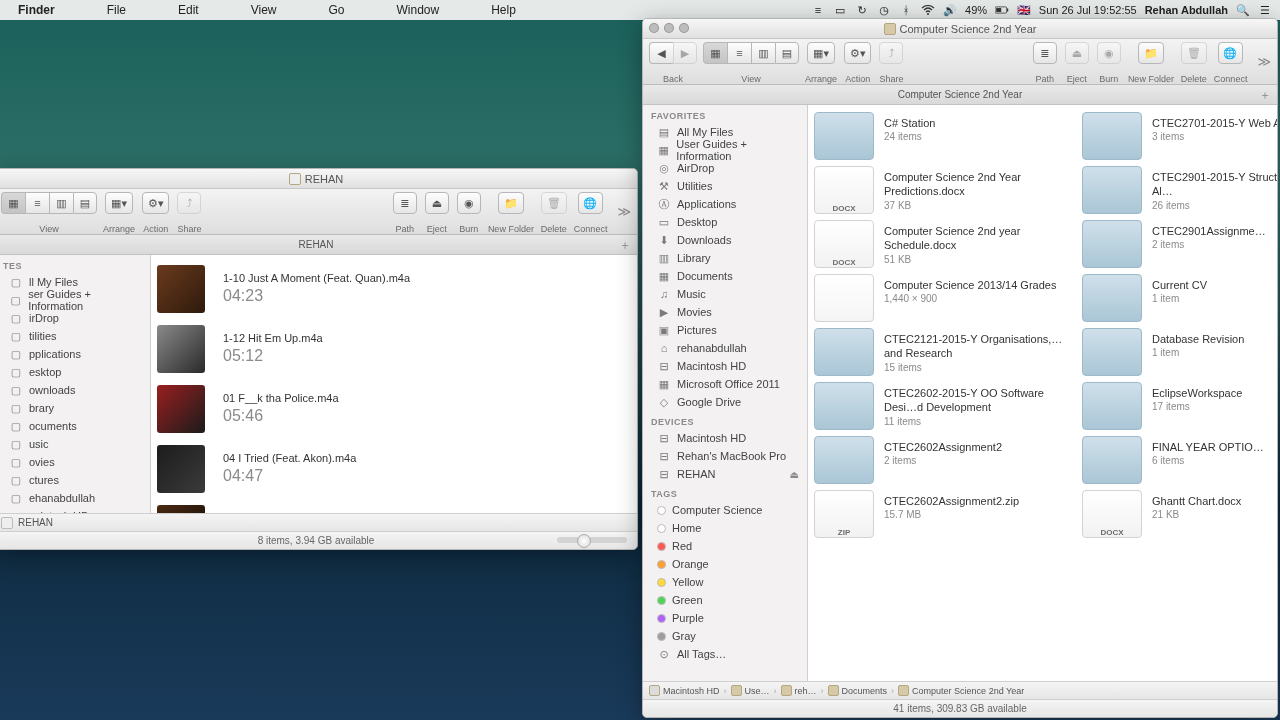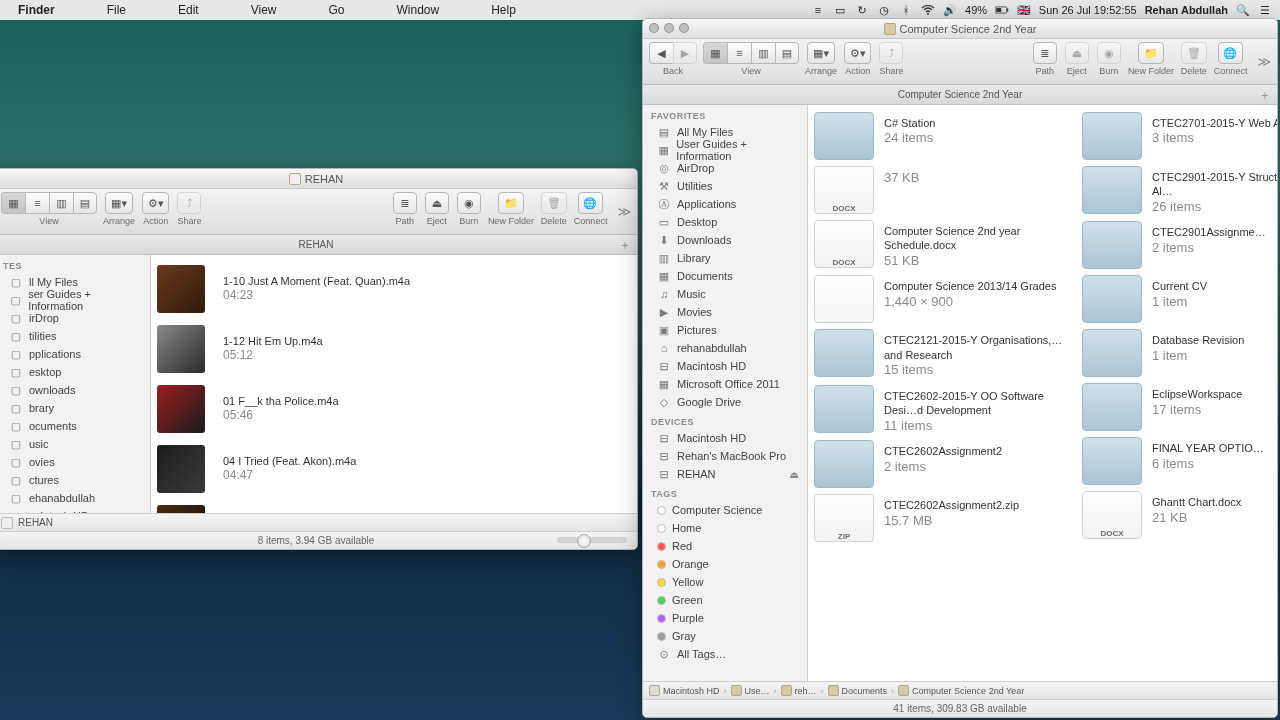--- a/index.html
+++ b/index.html
@@ -26,51 +26,51 @@
 
 .toolbar { height:46px; background:linear-gradient(#f3f3f3,#dedede); border-bottom:1px solid #bcbcbc; display:flex; align-items:flex-start; padding:3px 6px; gap:6px; font-size:9px; color:#6a6a6a; }
 .tgroup { display:flex; flex-direction:column; align-items:center; }
 .tbtns { display:flex; }
 .tbtn { height:22px; min-width:24px; padding:0 5px; background:linear-gradient(#fdfdfd,#e6e6e6); border:1px solid #b7b7b7; border-radius:4px; margin:0 1px; display:flex; align-items:center; justify-content:center; color:#555; font-size:11px; }
 .tbtn.seg { border-radius:0; margin:0; border-right:none; }
 .tbtn.seg:first-child{border-radius:4px 0 0 4px}
 .tbtn.seg:last-child{border-radius:0 4px 4px 0;border-right:1px solid #b7b7b7}
 .tbtn.active{background:linear-gradient(#d8d8d8,#c4c4c4)}
 .tbtn.dis{opacity:.45}
-.tlabel{margin-top:2px}
+.tlabel{margin-top:10px}
 .tspacer{flex:1}
 .chev{color:#888;font-size:13px;align-self:center;margin-left:4px}
 
 .tabbar{height:20px;background:linear-gradient(#e9e9e9,#d9d9d9);border-bottom:1px solid #c2c2c2;display:flex;align-items:center;justify-content:center;font-size:10px;color:#555;position:relative}
 .tabbar .plus{position:absolute;right:6px;top:2px;color:#888;font-size:12px}
 
 .body{flex:1;display:flex;min-height:0}
 .sidebar{width:165px;background:#f3f1f2;border-right:1px solid #cfcfcf;overflow:auto;font-size:11px;color:#434343}
 .sidebar.cut{width:156px}
 .shdr{text-transform:uppercase;font-size:9px;color:#8a8a8a;padding:6px 8px 2px;letter-spacing:.5px;font-weight:bold}
 .sitem{display:flex;align-items:center;gap:6px;padding:2px 8px 2px 14px;height:18px;cursor:default}
 .sitem .sicon{width:14px;height:14px;display:inline-flex;align-items:center;justify-content:center;color:#7a7a7a;font-size:11px}
 .sitem .eject{margin-left:auto;color:#8a8a8a;font-size:10px}
 .tagdot{width:9px;height:9px;border-radius:50%;border:1px solid #bbb}
 
 .content{flex:1;background:#fff;overflow:auto;position:relative}
 .filegrid{display:flex;flex-wrap:wrap;align-content:flex-start;padding:6px 4px;gap:4px 6px}
 .fileitem{display:flex;align-items:center;gap:18px;width:260px;padding:4px 2px;font-size:11px;color:#333}
 .thumb{width:48px;height:48px;flex:0 0 48px;border-radius:3px;background:#ccc}
 .fileitem .meta{line-height:1.25}
-.fileitem .sub{color:#8a8a8a;font-size:12px}
+.fileitem .sub{color:#8a8a8a;font-size:16px}
 
 .iconitem{display:flex;align-items:flex-start;gap:10px;width:260px;padding:1px 2px;font-size:11px;color:#333}
 .iconitem .bigicon{width:60px;height:48px;flex:0 0 60px;border-radius:4px;display:flex;align-items:flex-end;justify-content:center;font-size:8px;font-weight:bold;color:#6d6d6d}
 .bigicon.folder{background:linear-gradient(#cfe0ea,#aac6d6);border:1px solid #9db9ca}
 .bigicon.docx{background:linear-gradient(#fff,#f2f2f2);border:1px solid #d3d3d3}
 .bigicon.zip{background:linear-gradient(#fff,#f2f2f2);border:1px solid #d3d3d3}
 .bigicon.png{background:linear-gradient(#fff,#f5f5f5);border:1px solid #d3d3d3}
 .iconitem .meta{line-height:1.3;padding-top:4px}
-.iconitem .sub{color:#8a8a8a;font-size:13px}
+.iconitem .sub{color:#8a8a8a;font-size:10px}
 
 .pathbar{height:18px;background:linear-gradient(#f4f4f4,#e6e6e6);border-top:1px solid #cfcfcf;display:flex;align-items:center;font-size:9px;color:#555;padding:0 6px;gap:4px;overflow:hidden}
 .pathseg{display:flex;align-items:center;gap:3px}
 .pathseg .pi{width:11px;height:11px;background:#d6c9a8;border:1px solid #b5a77f;border-radius:2px}
 .pathseg .pi.hd{background:#dcdcdc;border-radius:2px}
 .pathsep{color:#aaa}
 
 .status{height:18px;background:linear-gradient(#f4f4f4,#e6e6e6);border-top:1px solid #cfcfcf;display:flex;align-items:center;justify-content:center;font-size:10px;color:#666;position:relative}
 .slider{position:absolute;right:10px;top:5px;width:70px;height:6px;background:#d4d4d4;border-radius:3px}
 .slider::after{content:"";position:absolute;left:20px;top:-3px;width:12px;height:12px;background:radial-gradient(#fff,#d8d8d8);border:1px solid #aaa;border-radius:50%}
@@ -517,20 +517,21 @@
             <div class="iconitem">
               <div class="bigicon folder"></div>
               <div class="meta">
                 <div>C# Station</div>
                 <div class="sub">24 items</div>
               </div>
             </div>
             <div class="iconitem">
               <div class="bigicon docx">DOCX</div>
               <div class="meta">
+                <div>Computer Science 2nd Year Predictions.docx</div>
                 <div class="sub">37 KB</div>
               </div>
             </div>
             <div class="iconitem">
               <div class="bigicon docx">DOCX</div>
               <div class="meta">
                 <div>Computer Science 2nd year Schedule.docx</div>
                 <div class="sub">51 KB</div>
               </div>
             </div>

